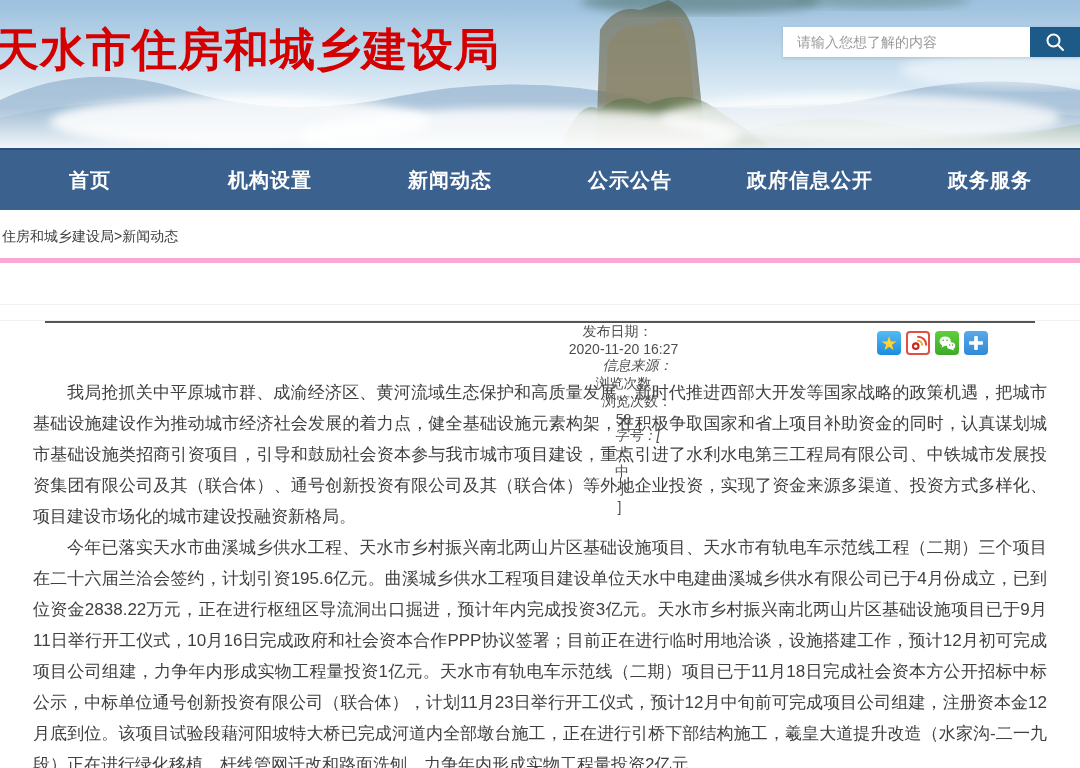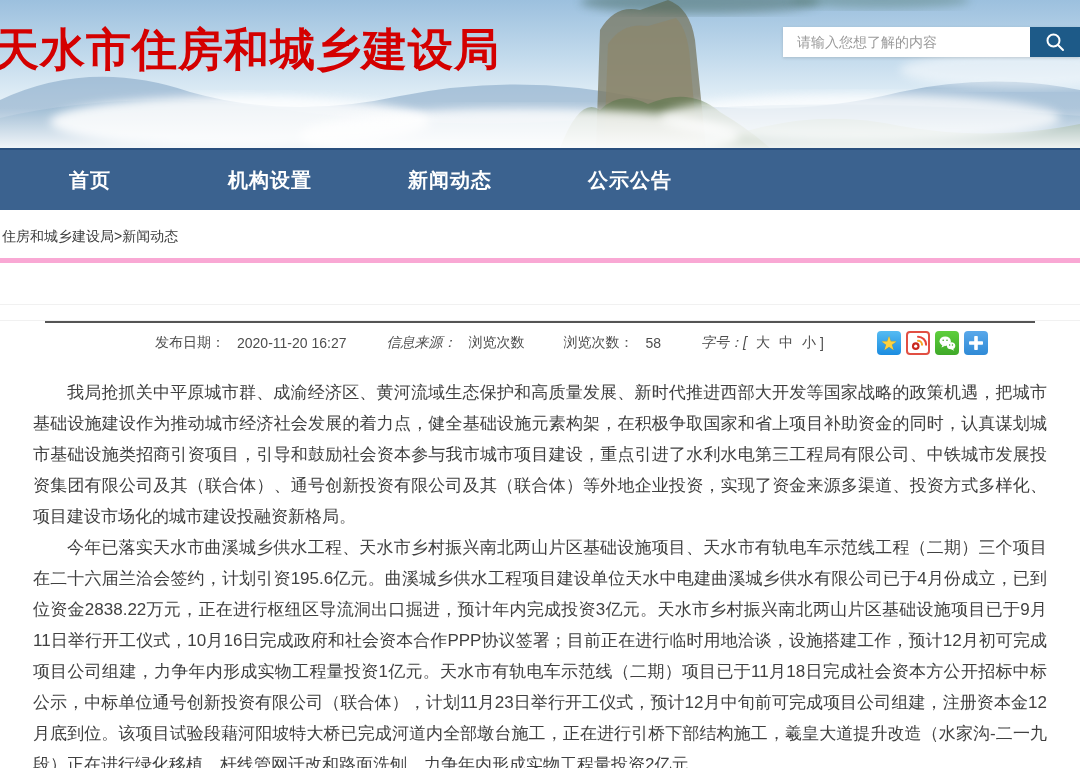--- a/index.html
+++ b/index.html
@@ -33,21 +33,21 @@
     font-size:14px; color:#3c3c3c; border-bottom:5px solid #f9a8d4; background:#fff; }
   .strip-a { height:42px; border-bottom:1px solid #f1f1f1; background:#fff; }
   .strip-b { height:16px; border-bottom:1px solid #f1f1f1; background:#fff; }
 
   
   .article-title { margin:32px 45px 13px; text-align:center;
     font-family:"Liberation Serif","DejaVu Serif",serif;
     font-size:23px; font-weight:600; color:#333; letter-spacing:1px; }
   .title-rule { margin:0 45px; border-bottom:2px solid #555; }
   .meta-row { position:relative; height:40px; display:flex; align-items:center;
-    padding-left:155px; font-size:14px; color:#4d4d4d; }
+    padding-left:155px; font-size:14px; color:#4d4d4d;flex-direction:column; }
   .meta-row .gap-s { margin-left:12px; }
   .meta-row .gap-m { margin-left:39px; }
   .meta-row .gap-l { margin-left:40px;font-style:italic; }
   .fs-btn { cursor:pointer; margin-left:9px; }
   .fs-close { margin-left:4px; }
   .share-icons { position:absolute; right:92px; top:8px; display:flex; gap:5px; }
   .share-ic { width:24px; height:24px; border-radius:4px; cursor:pointer;
     display:flex; align-items:center; justify-content:center; overflow:hidden; }
   .ic-qzone { background:linear-gradient(180deg,#55bbf2,#1b8ce0); }
   .ic-qzone .star { color:#ffd23e; font-size:19px; line-height:1;
@@ -105,20 +105,22 @@
       </svg>
     </button>
   </div>
 </div>
 
 <div class="nav">
   <div class="nav-item">首页</div>
   <div class="nav-item">机构设置</div>
   <div class="nav-item">新闻动态</div>
   <div class="nav-item">公示公告</div>
+  <div class="nav-item">政府信息公开</div>
+  <div class="nav-item">政务服务</div>
 </div>
 
 <div class="breadcrumb-bar">住房和城乡建设局&gt;新闻动态</div>
 <div class="strip-a"></div>
 <div class="strip-b"></div>
 
 <div>
   <div class="title-rule"></div>
 
   <div class="meta-row">

